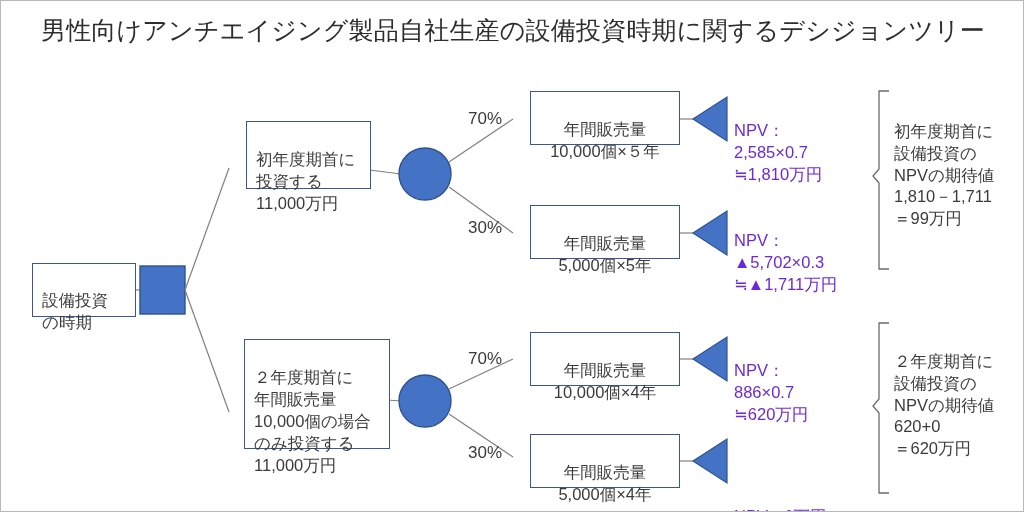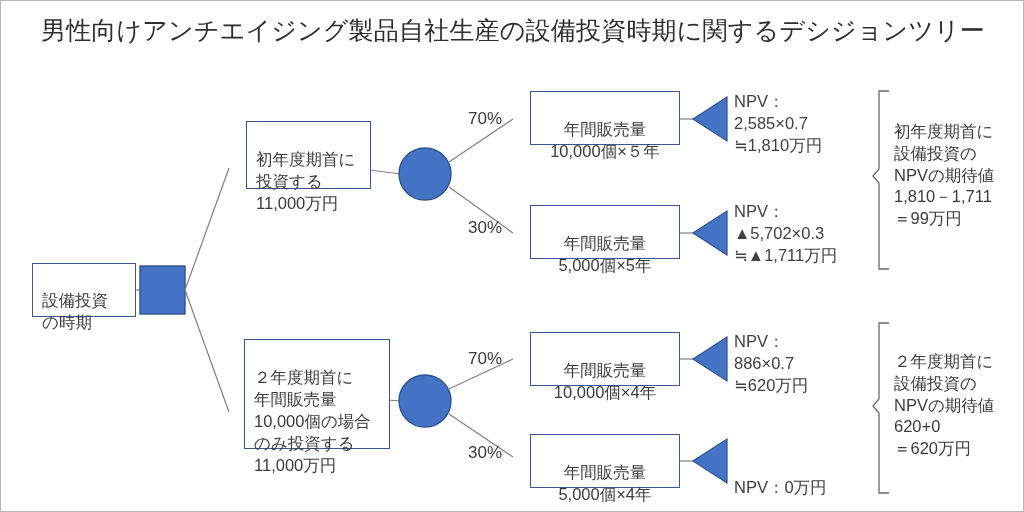--- a/index.html
+++ b/index.html
@@ -43,22 +43,23 @@
     line-height: 1.33;
     color: #3b3b3b;
     padding: 5px 8px 4px 9px;
     white-space: pre-line;
     margin-left: 17px;
   }
   .npv-text {
     position: absolute;
     font-size: 16.5px;
     line-height: 1.32;
-    color: #404040;
+    color: #6d28d9;
     white-space: pre-line;
+    margin-top: 29px;
   }
   .summary-text {
     position: absolute;
     font-size: 16.5px;
     line-height: 1.32;
     color: #3b3b3b;
     white-space: pre-line;
   }
   .prob-label {
     position: absolute;

